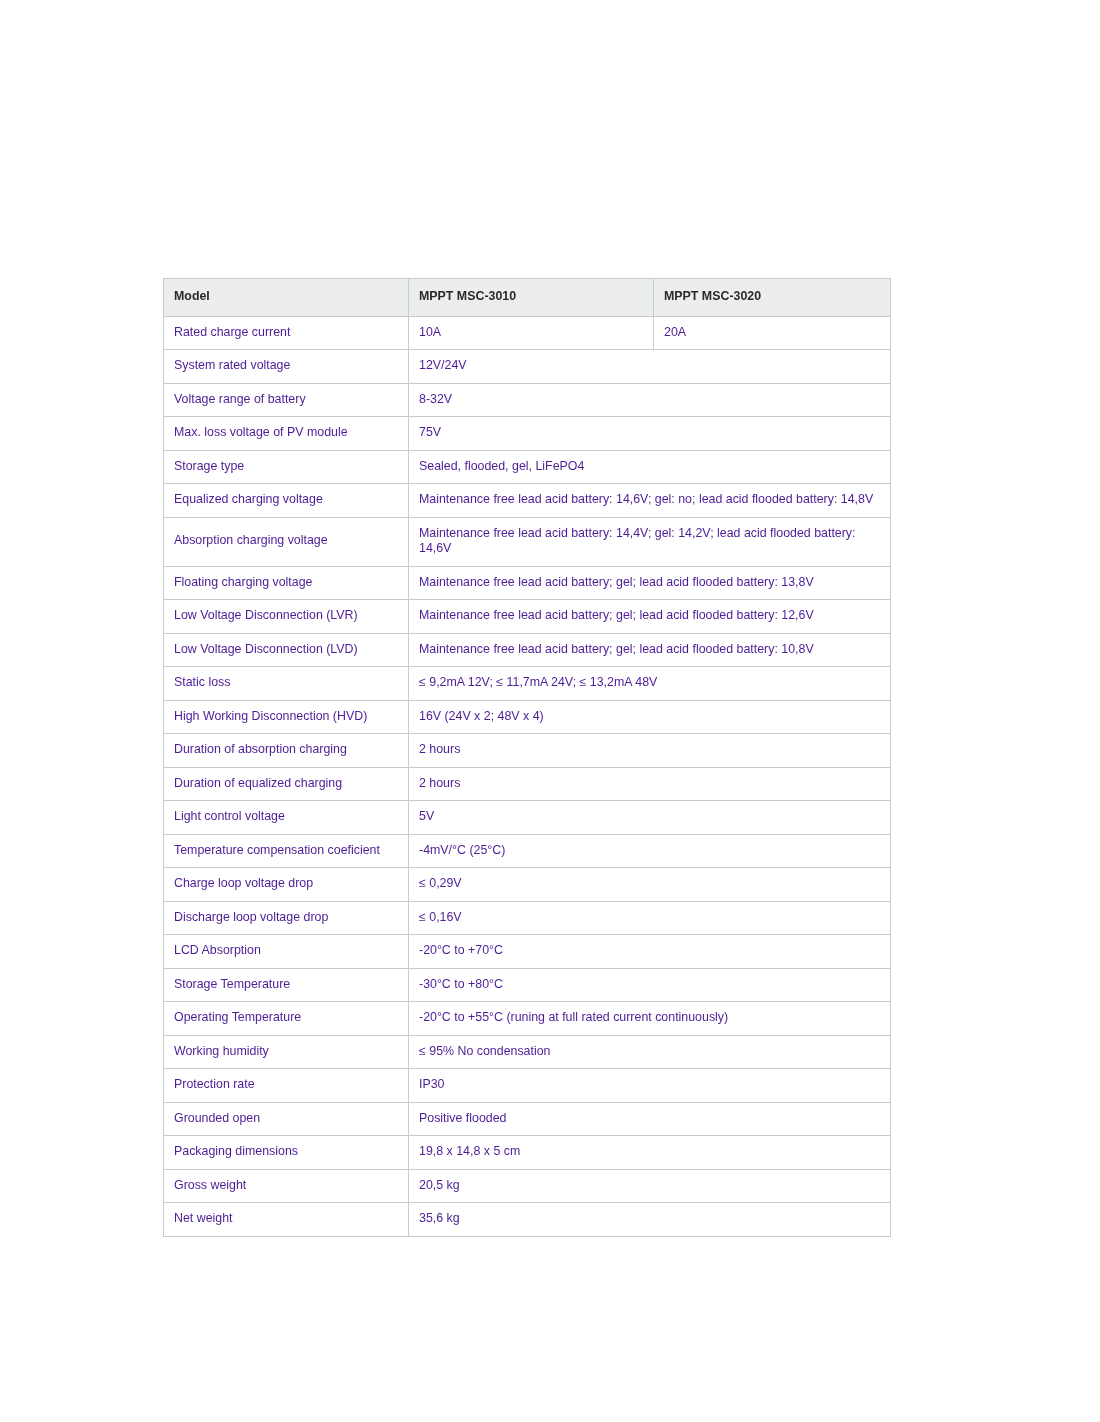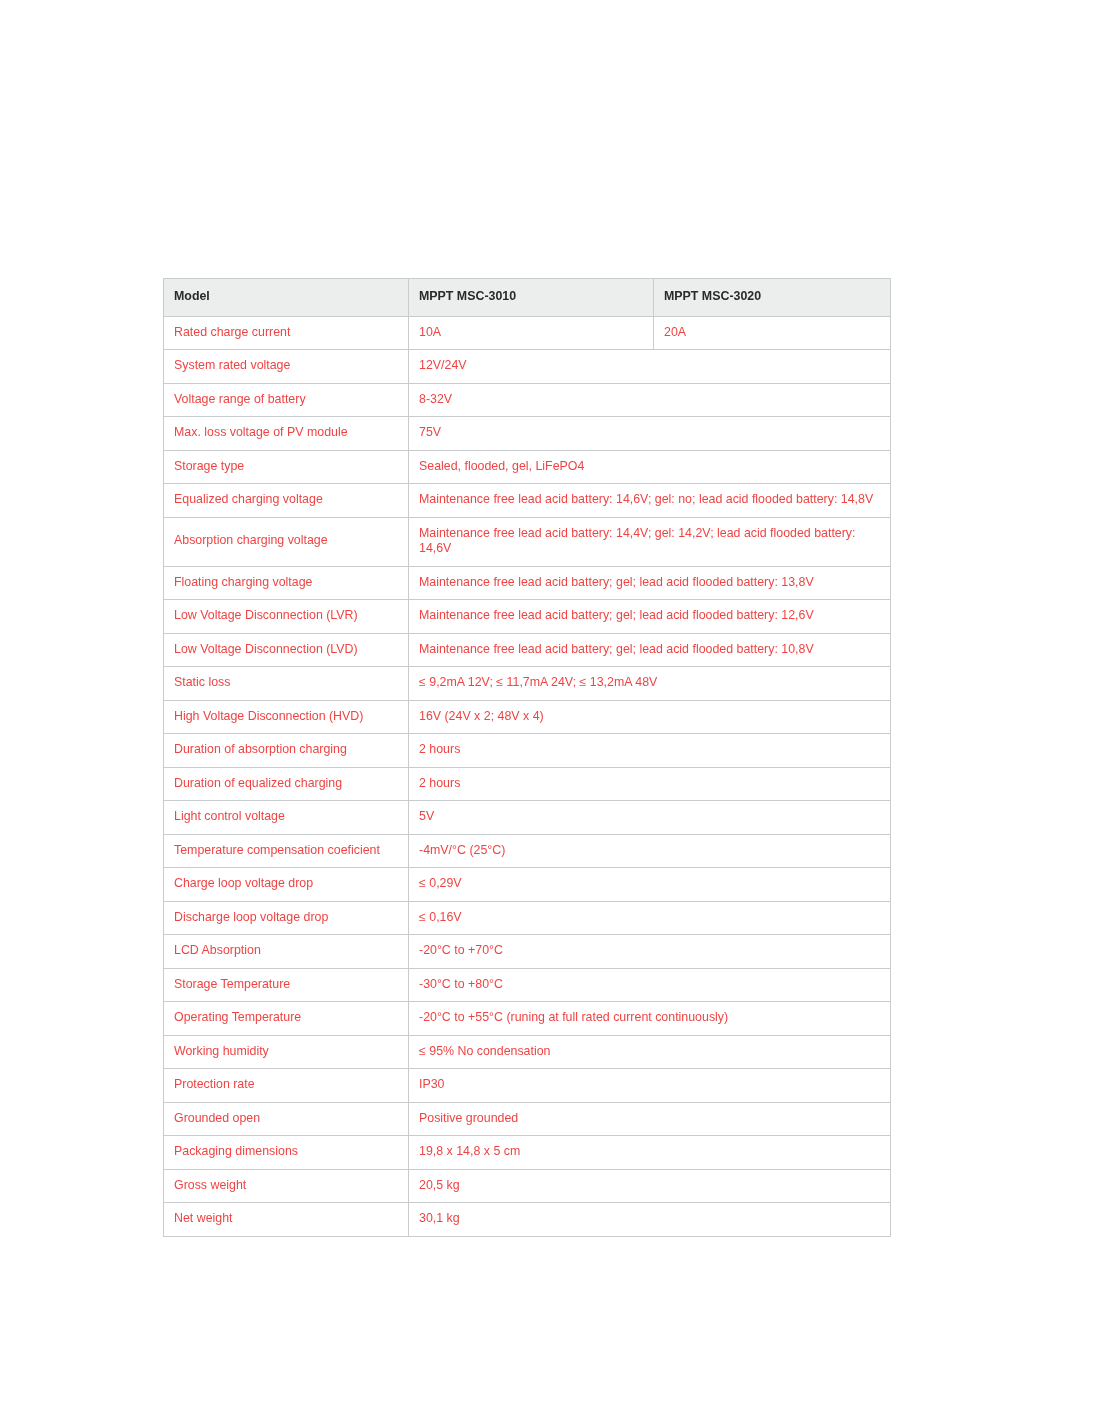--- a/index.html
+++ b/index.html
@@ -31,21 +31,21 @@
     border-collapse: collapse;
     width: 727px;
     table-layout: fixed;
   }
   table.spec td {
     border: 1px solid #c9ccce;
     padding: 8px 10px 9px 10px;
     font-size: 12.4px;
     line-height: 1.25;
     vertical-align: middle;
-    color: #ef4444;
+    color: #4c1d95;
     background: #ffffff;
   }
   table.spec tr.header-row td {
     background: #eceded;
     font-weight: bold;
     color: #2a2a2a;
     padding-top: 10px;
     padding-bottom: 11px;
   }
   col.c-label { width: 245px; }
@@ -110,21 +110,21 @@
           </tr>
           <tr>
             <td class="label-cell">Low Voltage Disconnection (LVD)</td>
             <td class="value-cell" colspan="2">Maintenance free lead acid battery; gel; lead acid flooded battery: 10,8V</td>
           </tr>
           <tr>
             <td class="label-cell">Static loss</td>
             <td class="value-cell" colspan="2">≤ 9,2mA 12V; ≤ 11,7mA 24V; ≤ 13,2mA 48V</td>
           </tr>
           <tr>
-            <td class="label-cell">High Voltage Disconnection (HVD)</td>
+            <td class="label-cell">High Working Disconnection (HVD)</td>
             <td class="value-cell" colspan="2">16V (24V x 2; 48V x 4)</td>
           </tr>
           <tr>
             <td class="label-cell">Duration of absorption charging</td>
             <td class="value-cell" colspan="2">2 hours</td>
           </tr>
           <tr>
             <td class="label-cell">Duration of equalized charging</td>
             <td class="value-cell" colspan="2">2 hours</td>
           </tr>
@@ -159,30 +159,30 @@
           <tr>
             <td class="label-cell">Working humidity</td>
             <td class="value-cell" colspan="2">≤ 95% No condensation</td>
           </tr>
           <tr>
             <td class="label-cell">Protection rate</td>
             <td class="value-cell" colspan="2">IP30</td>
           </tr>
           <tr>
             <td class="label-cell">Grounded open</td>
-            <td class="value-cell" colspan="2">Positive grounded</td>
+            <td class="value-cell" colspan="2">Positive flooded</td>
           </tr>
           <tr>
             <td class="label-cell">Packaging dimensions</td>
             <td class="value-cell" colspan="2">19,8 x 14,8 x 5 cm</td>
           </tr>
           <tr>
             <td class="label-cell">Gross weight</td>
             <td class="value-cell" colspan="2">20,5 kg</td>
           </tr>
           <tr>
             <td class="label-cell">Net weight</td>
-            <td class="value-cell" colspan="2">30,1 kg</td>
+            <td class="value-cell" colspan="2">35,6 kg</td>
           </tr>
         </tbody>
     </table>
   </div>
 </div>
 
 </body></html>

